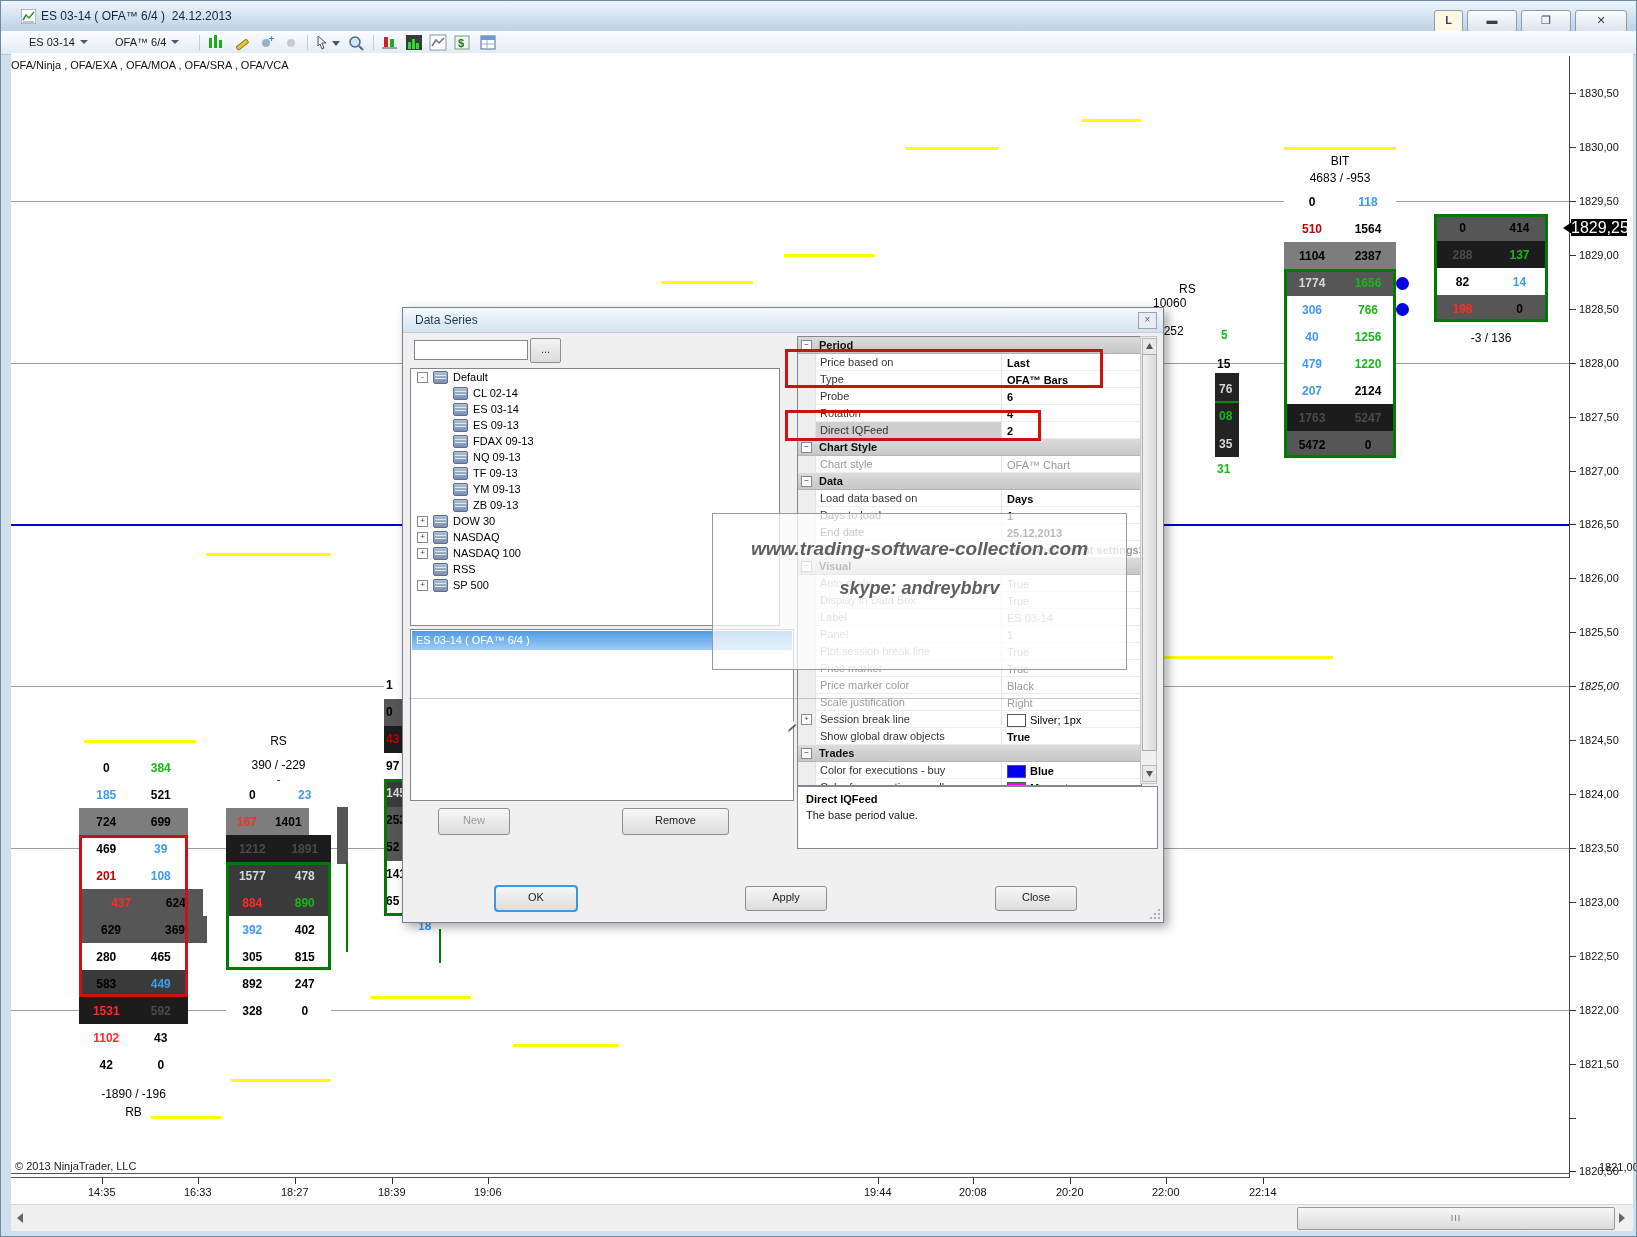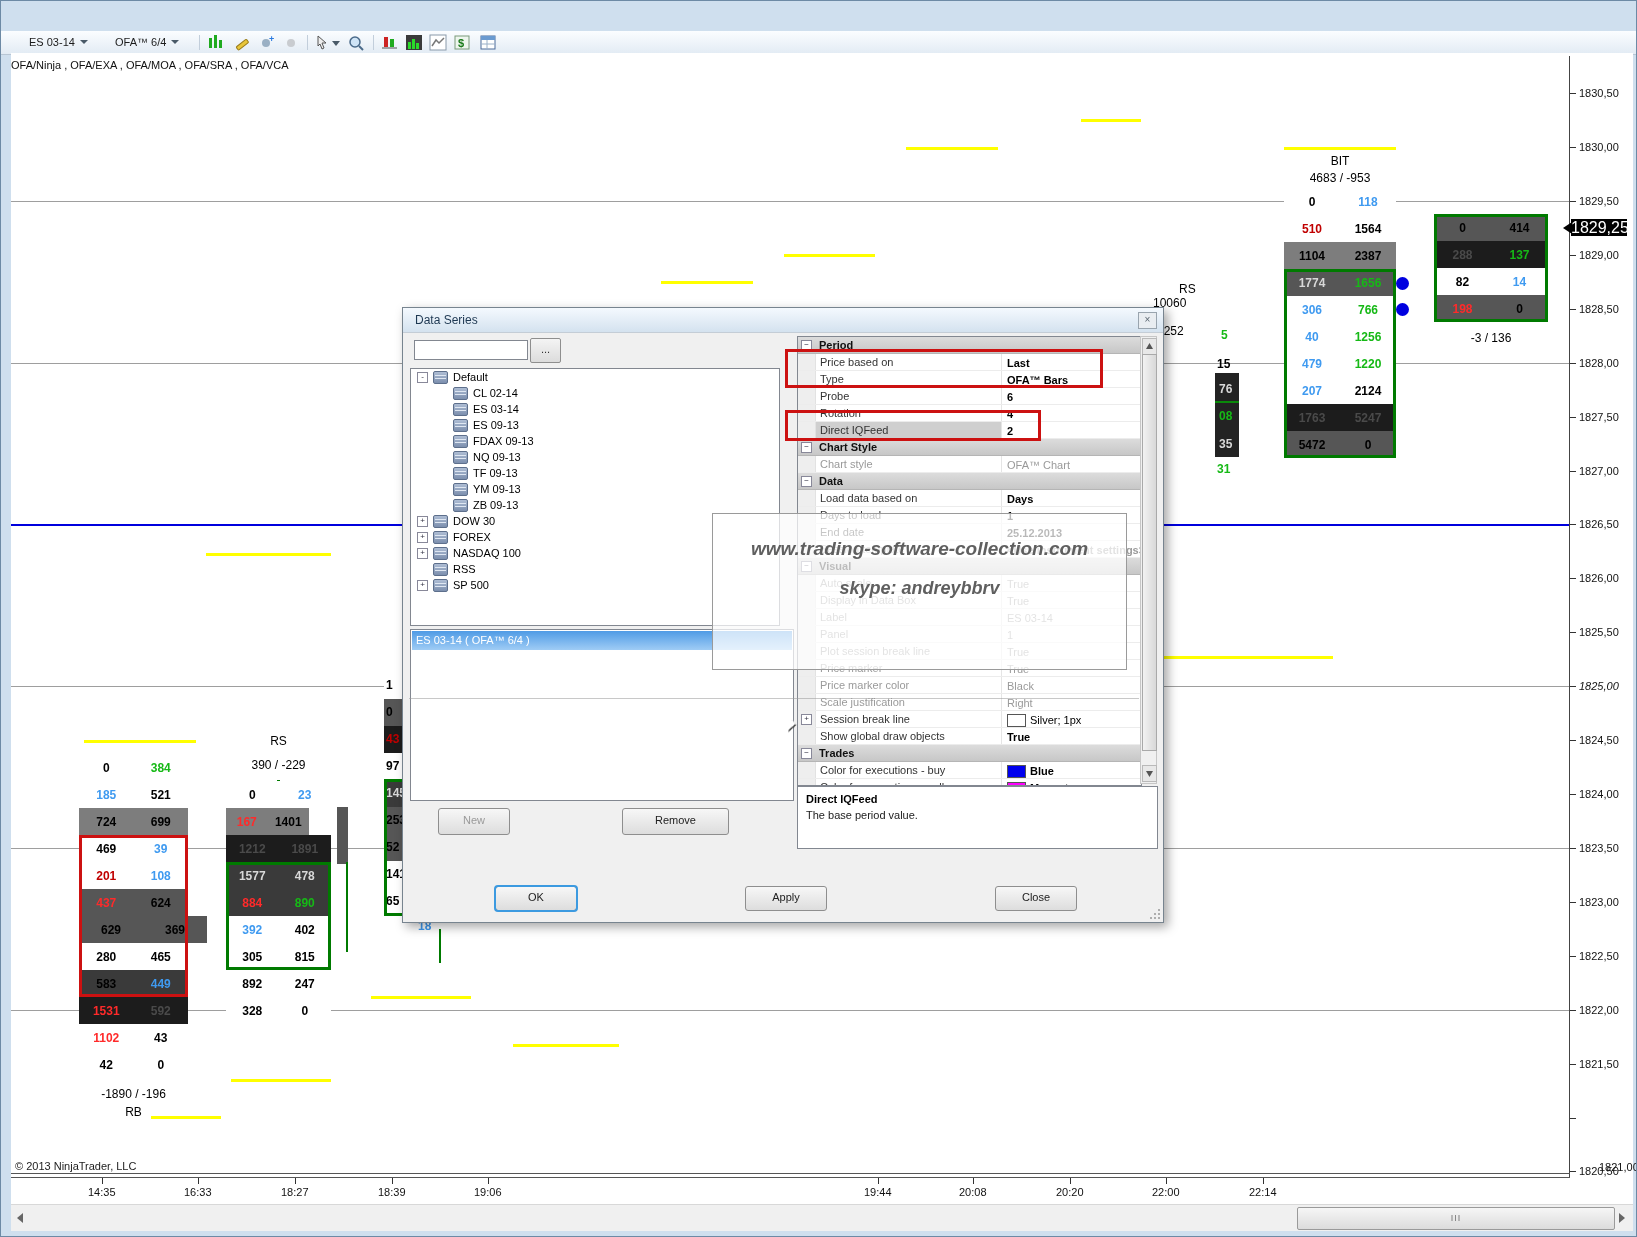--- a/index.html
+++ b/index.html
@@ -88,20 +88,32 @@
      border:1px solid #9a9a9a;border-radius:2px;text-align:center;font-size:9px;color:#777;line-height:20px;letter-spacing:1px;}
   .harrow{position:absolute;top:8px;width:0;height:0;border-top:5px solid transparent;border-bottom:5px solid transparent;}
   .cursor-arrow{position:absolute;z-index:13;width:0;height:0;border-left:6px solid #fff;border-top:4px solid transparent;
      border-bottom:9px solid transparent;filter:drop-shadow(1px 1px 0 #333);}
 </style>
 </head>
 <body>
 
 <div id="win">
 
+  <div class="abs" id="titlebar">
+    <svg class="abs" style="left:20px;top:8px" width="15" height="15">
+      <rect x="0" y="0" width="15" height="15" fill="#fff" stroke="#5a7a9a"></rect>
+      <polyline points="2,11 5,6 8,9 13,3" fill="none" stroke="#3a8a3a" stroke-width="1.5"></polyline>
+      <line x1="2" y1="13" x2="13" y2="13" stroke="#888"></line>
+    </svg>
+    <div class="abs" id="title-text">ES 03-14 ( OFA™ 6/4 )  24.12.2013</div>
+    <div class="abs winbtn" style="left:1433px;width:27px;background:#fdf8e3;font-weight:700;">L</div>
+    <div class="abs winbtn" style="left:1466px;width:48px;">▬</div>
+    <div class="abs winbtn" style="left:1520px;width:48px;">❐</div>
+    <div class="abs winbtn" style="left:1574px;width:50px;">✕</div>
+  </div>
 
   <div class="abs" id="toolbar">
     <div class="tb-drop" style="left:22px"><span>ES 03-14</span><span class="car"></span></div>
     <div class="tb-drop" style="left:108px"><span>OFA™ 6/4</span><span class="car"></span></div>
     <div class="tb-sep" style="left:198px"></div>
     <div class="tb-ic" style="left:206px">
       <svg width="18" height="17">
           <rect x="2" y="4" width="3" height="10" fill="#1faa1f"></rect>
           <rect x="7" y="1" width="3" height="13" fill="#1faa1f"></rect>
           <rect x="12" y="6" width="3" height="8" fill="#1faa1f"></rect>
@@ -215,21 +227,21 @@
           <span style="color: rgb(0, 0, 0);">699</span>
         </div>
         <div class="cell" style="left: 78px; top: 834px; width: 109px; height: 27px; background: rgb(255, 255, 255); align-items: center;">
           <span style="color: rgb(0, 0, 0);">469</span>
           <span style="color: rgb(63, 154, 240);">39</span>
         </div>
         <div class="cell" style="left: 78px; top: 861px; width: 109px; height: 27px; background: rgb(255, 255, 255); align-items: center;">
           <span style="color: rgb(192, 0, 0);">201</span>
           <span style="color: rgb(63, 154, 240);">108</span>
         </div>
-        <div class="cell" style="left: 78px; top: 888px; width: 109px; height: 27px; background: rgb(86, 86, 86); align-items: center;">
+        <div class="cell" style="left: 78px; top: 888px; width: 109px; height: 27px; background: rgb(86, 86, 86); align-items: center; padding-left: 15px;">
           <span style="color: rgb(255, 42, 42);">437</span>
           <span style="color: rgb(0, 0, 0);">624</span>
         </div>
         <div class="cell" style="left: 78px; top: 915px; width: 128px; height: 27px; background: rgb(86, 86, 86); align-items: center;">
           <span style="color: rgb(0, 0, 0);">629</span>
           <span style="color: rgb(0, 0, 0);">369</span>
         </div>
         <div class="cell" style="left: 78px; top: 942px; width: 109px; height: 27px; background: rgb(255, 255, 255); align-items: center;">
           <span style="color: rgb(0, 0, 0);">280</span>
           <span style="color: rgb(0, 0, 0);">465</span>
@@ -511,21 +523,21 @@
           <div class="tlabel" style="left: 62px;">ZB 09-13</div>
         </div>
         <div class="tnode">
           <div class="texp" style="left: 6px;">+</div>
           <div class="tico" style="left: 22px;"></div>
           <div class="tlabel" style="left: 42px;">DOW 30</div>
         </div>
         <div class="tnode">
           <div class="texp" style="left: 6px;">+</div>
           <div class="tico" style="left: 22px;"></div>
-          <div class="tlabel" style="left: 42px;">FOREX</div>
+          <div class="tlabel" style="left: 42px;">NASDAQ</div>
         </div>
         <div class="tnode">
           <div class="texp" style="left: 6px;">+</div>
           <div class="tico" style="left: 22px;"></div>
           <div class="tlabel" style="left: 42px;">NASDAQ 100</div>
         </div>
         <div class="tnode">
           <div class="tico" style="left: 22px;"></div>
           <div class="tlabel" style="left: 42px;">RSS</div>
         </div>

